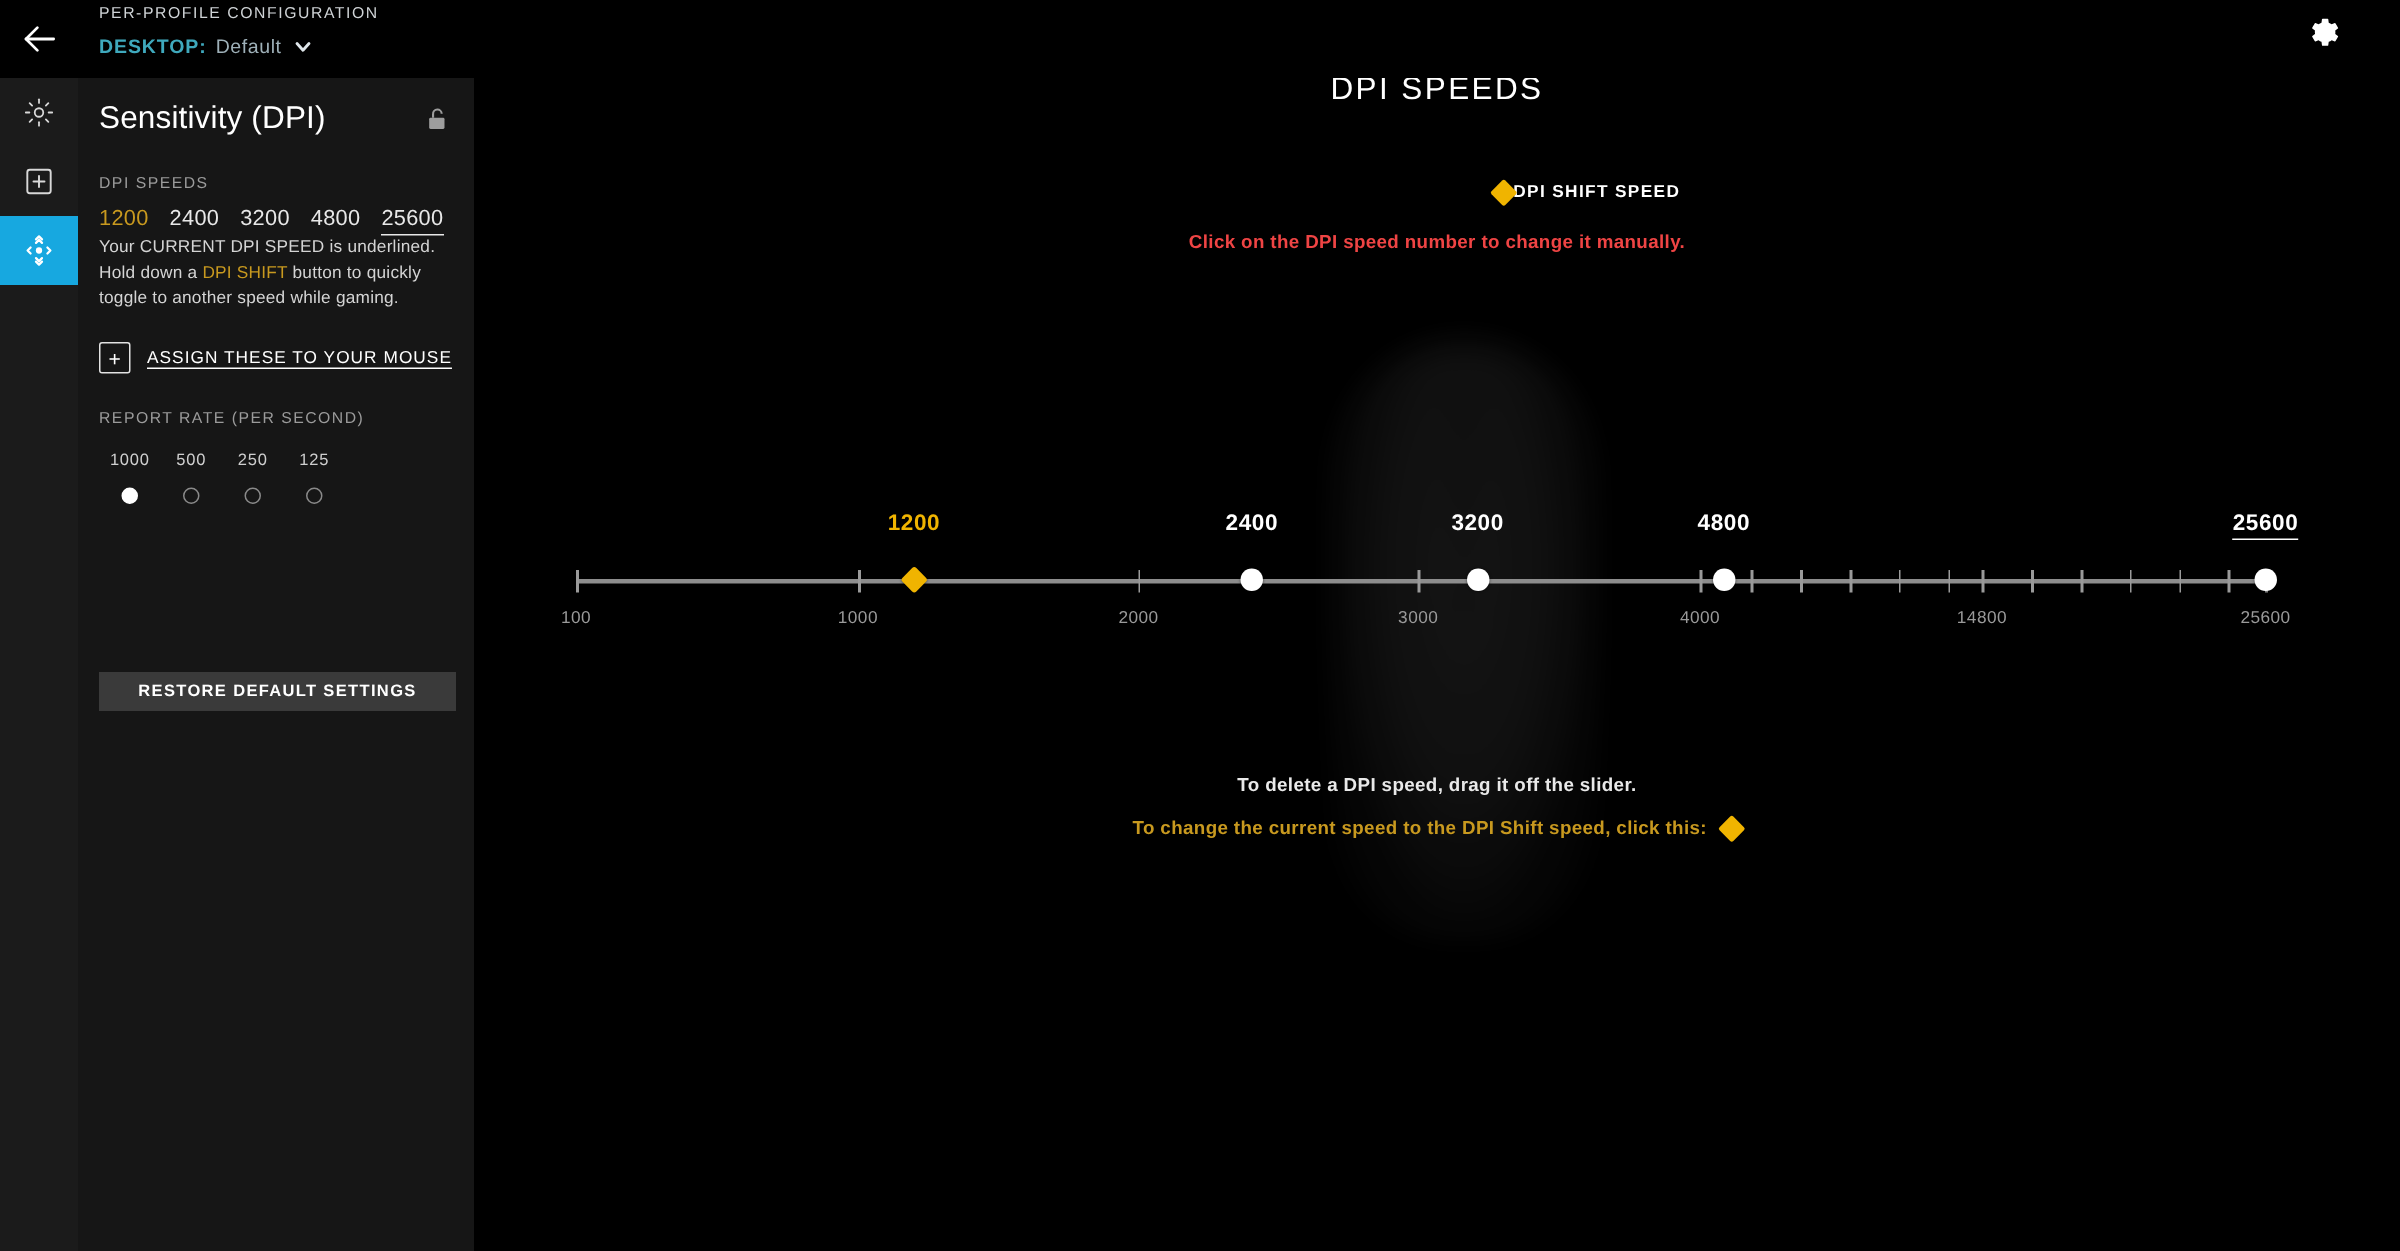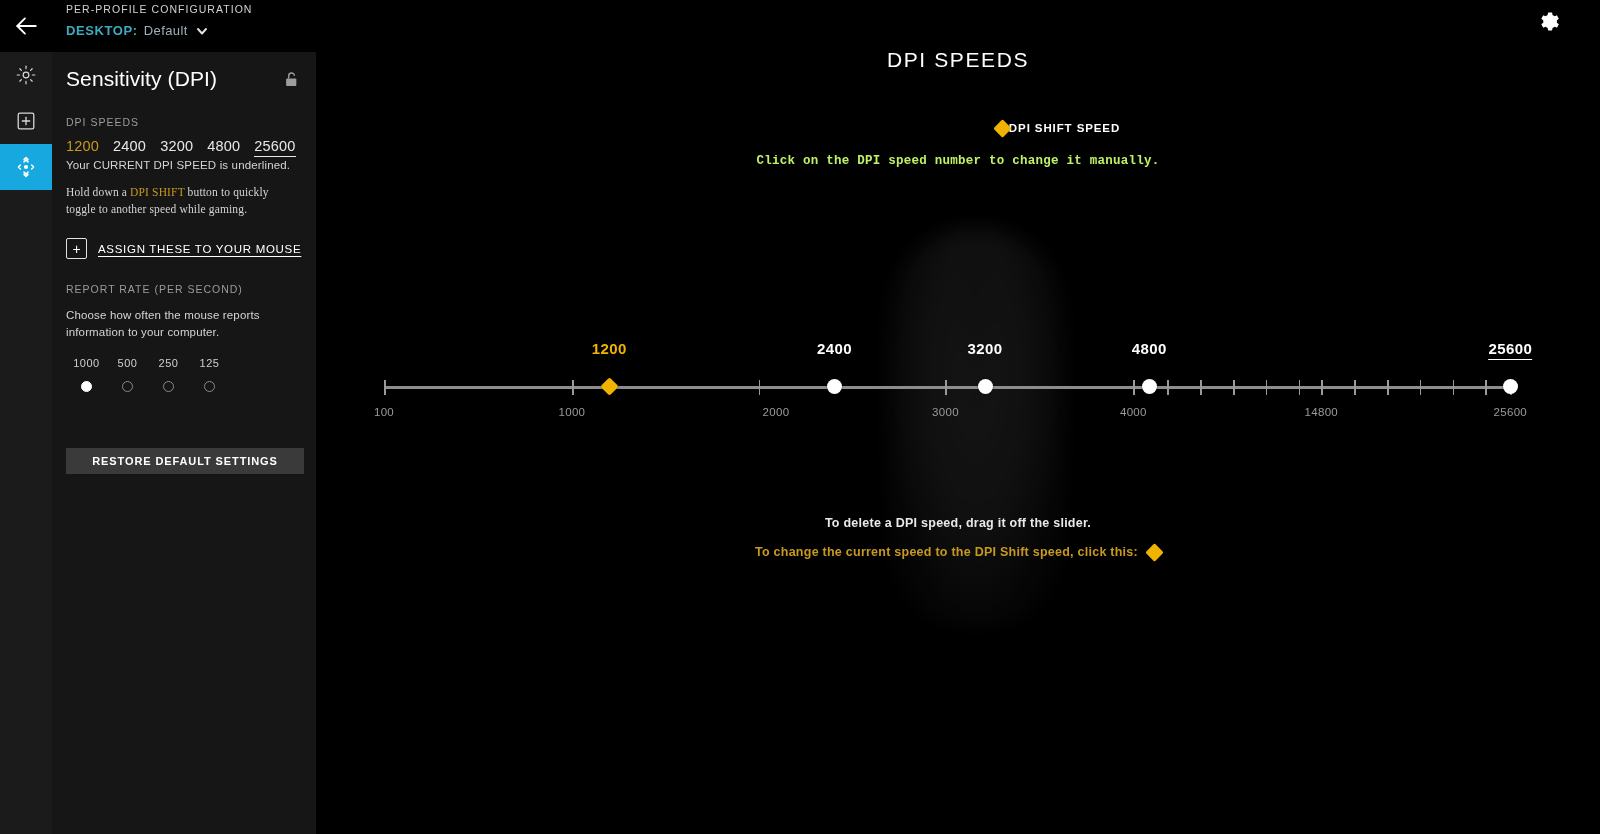--- a/index.html
+++ b/index.html
@@ -112,21 +112,21 @@
     font-size: 14.5px; color: #e8e8e8; cursor: pointer;
     letter-spacing: 0.2px; padding-bottom: 2px;
   }
   .dpi-chip.shift { color: #c8991f; }
   .dpi-chip.current { border-bottom: 1.5px solid #e8e8e8; }
 
   .note {
     font-size: 11.5px; line-height: 17px;
     color: #d4d4d4; width: 228px; letter-spacing: 0.15px;
   }
-  .note.tight { margin-top: 10px; font-family: Liberation Serif, serif; }
+  .note.tight { margin-top: 0; }
   .note .gold { color: #c8991f; }
 
   .assign-row {
     margin-top: 20px;
     display: flex; align-items: center; gap: 11px;
     cursor: pointer;
   }
   .plus-box {
     width: 21px; height: 21px;
     border: 1.4px solid #e2e2e2; border-radius: 2px;
@@ -206,23 +206,22 @@
     width: 13px; height: 13px; background: #f0b400;
     transform: rotate(45deg); border-radius: 1.5px;
   }
   .legend-text {
     font-size: 11.5px; color: #ffffff; font-weight: 700;
     letter-spacing: 0.9px;
   }
   .hint-top {
     position: absolute; top: 102px; left: 0; width: 1284px;
     text-align: center;
-    font-size: 12.5px; color: #bef264; font-weight: 600;
+    font-size: 12.5px; color: #ef4444; font-weight: 600;
     letter-spacing: 0.25px;
-    font-family: Liberation Mono, monospace;
   }
 
   
   .slider-wrap {
     position: absolute; left: 68px; top: 288px;
     width: 1132px; height: 100px;
   }
   .track {
     position: absolute; left: 0; top: 46px;
     width: 1132px; height: 3px; background: #8d8d8d;
@@ -369,21 +368,20 @@
     <div class="note">Your CURRENT DPI SPEED is underlined.</div>
 
     <div class="note tight"><span>Hold down a </span><span class="gold">DPI SHIFT</span><span> button to quickly toggle to another speed while gaming.</span></div>
 
     <div class="assign-row">
       <span class="plus-box">+</span>
       <span class="assign-text">ASSIGN THESE TO YOUR MOUSE</span>
     </div>
 
     <div class="section-kicker">REPORT RATE (PER SECOND)</div>
-    <div class="rate-desc">Choose how often the mouse reports information to your computer.</div>
 
     <div class="rate-row">
       <div class="rate-opt">
         <span class="rate-label">1000</span>
         <span class="radio on"></span>
       </div>
       <div class="rate-opt">
         <span class="rate-label">500</span>
         <span class="radio"></span>
       </div>
@@ -429,21 +427,21 @@
           <div class="tick" style="left: 914.656px;"></div>
           <div class="tick" style="left: 970.124px;"></div>
           <div class="tick" style="left: 1002.95px;"></div>
           <div class="tick" style="left: 1035.78px;"></div>
           <div class="tick" style="left: 1068.61px;"></div>
           <div class="tick" style="left: 1101.44px;"></div>
         </div>
       <div id="slider-axis">
           <div class="axis-label" style="left: 0px;">100</div>
           <div class="axis-label" style="left: 187.912px;">1000</div>
-          <div class="axis-label" style="left: 392px;">2000</div>
+          <div class="axis-label" style="left: 375px;">2000</div>
           <div class="axis-label" style="left: 561.472px;">3000</div>
           <div class="axis-label" style="left: 749.384px;">4000</div>
           <div class="axis-label" style="left: 937.296px;">14800</div>
           <div class="axis-label" style="left: 1126.34px;">25600</div>
         </div>
       <div id="slider-handles">
           <div class="handle shift" style="left: 225.268px;"></div>
           <div class="hvalue shift" style="left: 225.268px;">1200</div>
           <div class="handle" style="left: 450.536px;"></div>
           <div class="hvalue" style="left: 450.536px;">2400</div>

